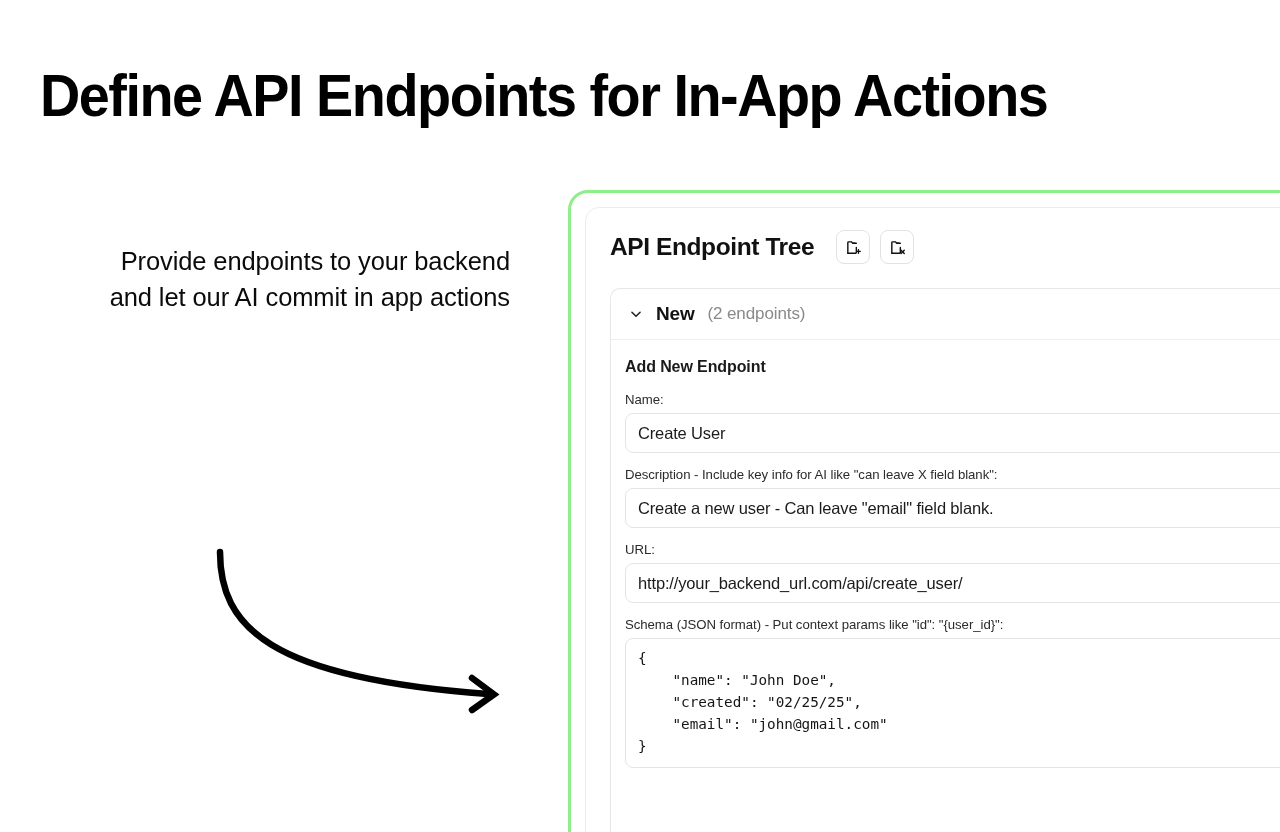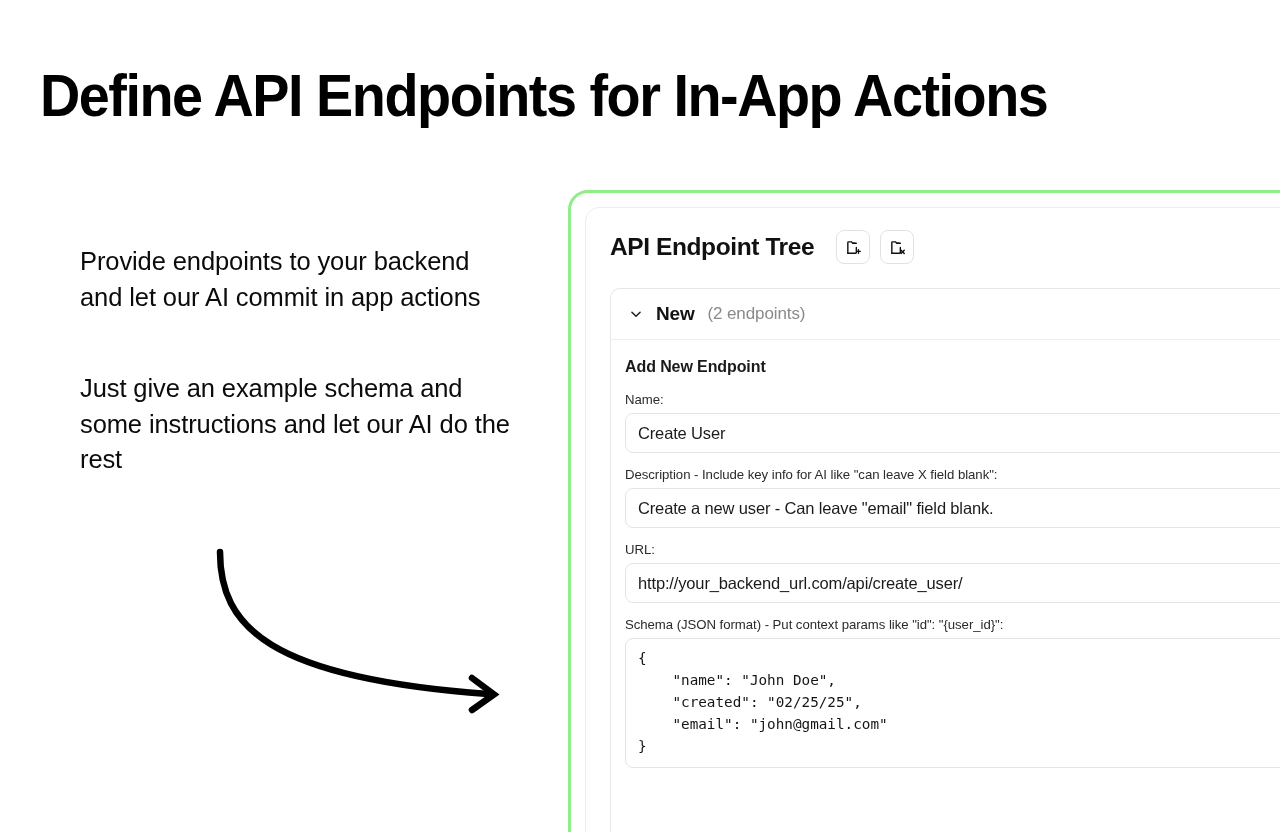--- a/index.html
+++ b/index.html
@@ -20,21 +20,21 @@
     font-weight: 700;
     letter-spacing: -1.6px;
     color: #000000;
     line-height: 1.12;
     white-space: nowrap;
     transform: scaleX(0.93);
     transform-origin: left center;
   }
 
   
-  .left-col { position: absolute; left: 80px; top: 244px; width: 430px; }
+  .left-col { position: absolute; left: 80px; top: 244px; width: 430px; text-align: right; }
   .para {
     font-size: 25.5px;
     line-height: 35.5px;
     color: #0b0b0b;
     letter-spacing: -0.1px;
   }
   .para + .para { margin-top: 56px; }
 
   
   .arrow-wrap { position: absolute; left: 190px; top: 530px; width: 340px; height: 200px; }
@@ -144,21 +144,20 @@
 </style>
 </head>
 <body>
 
 <div class="page">
 
   <div class="headline">Define API Endpoints for In-App Actions</div>
 
   <div class="left-col">
     <div class="para">Provide endpoints to your backend and let our AI commit in app actions</div>
-    <div class="para">Just give an example schema and some instructions and let our AI do the rest</div>
   </div>
 
   <div class="arrow-wrap">
     <svg width="340" height="200" viewBox="0 0 340 200" fill="none">
       <path d="M30 22 C30 96, 78 148, 298 164" stroke="#000000" stroke-width="6.5" fill="none" stroke-linecap="round"></path>
       <path d="M282 148 L304 164.5 L282 180" stroke="#000000" stroke-width="6.5" fill="none" stroke-linecap="round" stroke-linejoin="miter"></path>
     </svg>
   </div>
 
 

